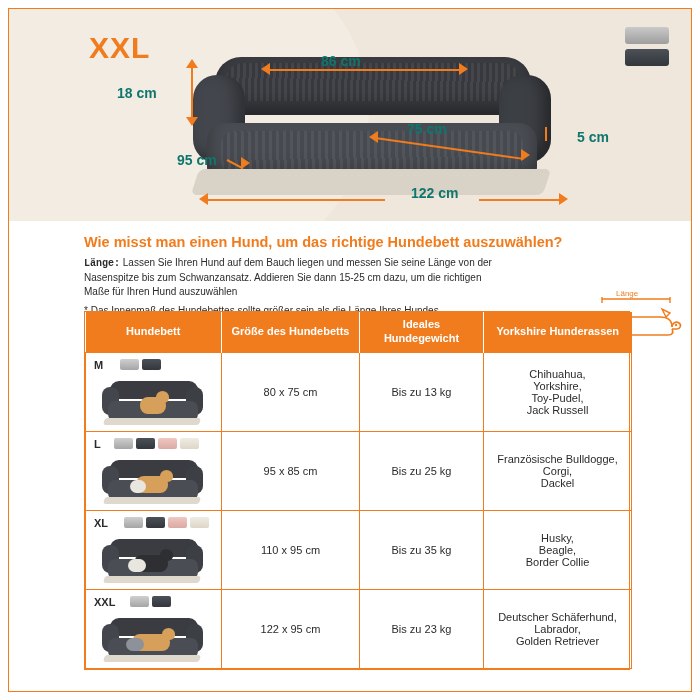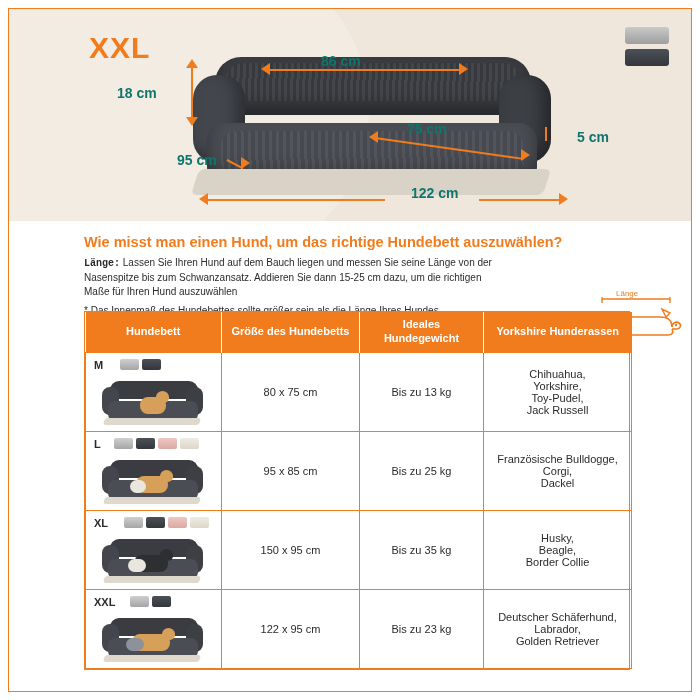--- a/index.html
+++ b/index.html
@@ -509,21 +509,21 @@
               <span class="mb-back"></span>
                 <span class="mb-arm-l"></span>
                 <span class="mb-arm-r"></span>
               <span class="mb-seat"></span>
                 <span class="mb-base"></span>
               <span class="dog-body black" style="left:34px; width:34px;"></span>
               <span class="dog-head black" style="left:60px;"></span>
               <span class="dog-body white" style="left:28px; width:18px; height:13px;"></span>
             </span>
           </td>
-          <td>150 x 95 cm</td>
+          <td>110 x 95 cm</td>
           <td>Bis zu 35 kg</td>
           <td style="white-space:pre-line;">Husky,
 Beagle,
 Border Collie</td>
         </tr>
 
         <tr>
           <td class="prod-cell">
             <span class="prod-size">XXL</span>
             <span class="chips" style="left:44px;">

